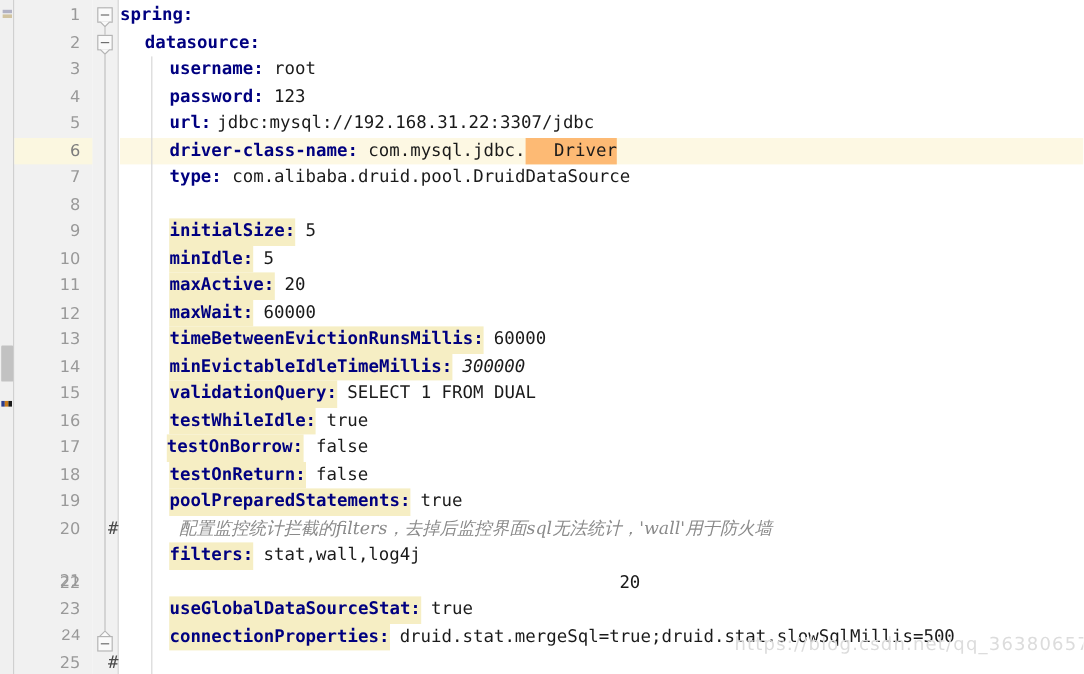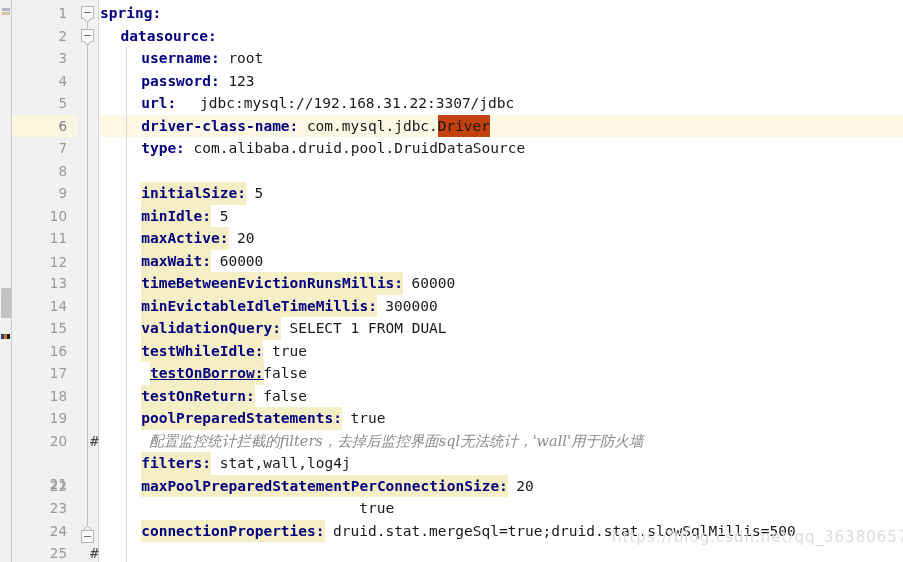--- a/index.html
+++ b/index.html
@@ -162,21 +162,21 @@
     font-size: 14.5px;
   }
 
   .key {
     color: #000080;
     font-weight: bold;
     background: #f6eec4;
   }
   .key.nohl { background: transparent; text-align: right; }
   .val { color: #1a1a1a; }
-  .sel { background: #c2410c; }
+  .sel { background: #fdba74; padding-left: 24px; }
 
   .comment-hash {
     position: absolute;
     color: #4a4a4a;
     font-family: "DejaVu Sans Mono", "Liberation Mono", monospace;
     font-size: 14.5px;
   }
   .comment-txt {
     position: absolute;
     color: #8a8a8a;
@@ -253,21 +253,21 @@
       <div class="gutter-line" style="top: 294.5px; left: 12px;">14</div>
       <div class="gutter-line" style="top: 317px; left: 12px;">15</div>
       <div class="gutter-line" style="top: 339.5px; left: 12px;">16</div>
       <div class="gutter-line" style="top: 362px; left: 12px;">17</div>
       <div class="gutter-line" style="top: 384.5px; left: 12px;">18</div>
       <div class="gutter-line" style="top: 407px; left: 12px;">19</div>
       <div class="gutter-line" style="top: 429.5px; left: 12px;">20</div>
       <div class="gutter-line" style="top: 473px; left: 12px;">21</div>
       <div class="gutter-line" style="top: 474.5px; left: 12px;">22</div>
       <div class="gutter-line" style="top: 497px; left: 12px;">23</div>
-      <div class="gutter-line" style="top: 519.5px; left: 12px;">24</div>
+      <div class="gutter-line" style="top: 519.5px; left: 12px; font-family: Liberation Mono, monospace;">24</div>
       <div class="gutter-line" style="top: 542px; left: 12px;">25</div>
     </div>
   <div id="fold-layer">
       <div class="fold-line" style="left: 87px; top: 6px; height: 521.5px;"></div>
       <div class="fold-box" style="left: 81px; top: 6px;"></div>
       <div class="fold-tip" style="left: 81px; top: 18px;">
         <i></i>
       </div>
       <div class="fold-box" style="left: 81px; top: 28.5px;"></div>
       <div class="fold-tip" style="left: 81px; top: 40.5px;">
@@ -279,37 +279,37 @@
       </div>
     </div>
   <div id="guide-layer">
       <div class="indent-guide" style="left: 125.6px; top: 47px; height: 517.5px;"></div>
     </div>
   <div id="text-layer">
       <div class="row" style="top: 2px;"><span class="txt key nohl" style="left: 100px;">spring:</span></div>
       <div class="row" style="top: 24.5px; padding-left: 33px;"><span class="txt key nohl" style="left: 120.6px;">datasource:</span></div>
       <div class="row" style="top: 47px;"><span class="txt key nohl" style="left: 141.2px;">username:</span><span class="txt val" style="left: 228.4px;">root</span></div>
       <div class="row" style="top: 69.5px;"><span class="txt key nohl" style="left: 141.2px;">password:</span><span class="txt val" style="left: 228.4px;">123</span></div>
-      <div class="row" style="top: 92px;"><span class="txt key nohl" style="left: 141.2px;">url:</span><span class="txt val" style="left: 200px;">jdbc:mysql://192.168.31.22:3307/jdbc</span></div>
+      <div class="row" style="top: 92px;"><span class="txt key nohl" style="left: 141.2px;">url:</span><span class="txt val" style="left: 181px;">jdbc:mysql://192.168.31.22:3307/jdbc</span></div>
       <div class="row" style="top: 114.5px;"><span class="txt val" style="left: 306.88px;">com.mysql.jdbc.</span><span class="txt key nohl" style="left: 141.2px;">driver-class-name:</span><span class="txt val sel" style="left: 437.68px;">Driver</span></div>
       <div class="row" style="top: 137px;"><span class="txt key nohl" style="left: 141.2px;">type:</span><span class="txt val" style="left: 193.52px;">com.alibaba.druid.pool.DruidDataSource</span></div>
       <div class="row" style="top: 159.5px;"></div>
       <div class="row" style="top: 182px;"><span class="txt key" style="left: 141.2px;">initialSize:</span><span class="txt val" style="left: 254.56px;">5</span></div>
       <div class="row" style="top: 204.5px;"><span class="txt key" style="left: 141.2px;">minIdle:</span><span class="txt val" style="left: 219.68px;">5</span></div>
       <div class="row" style="top: 227px;"><span class="txt key" style="left: 141.2px;">maxActive:</span><span class="txt val" style="left: 237.12px;">20</span></div>
       <div class="row" style="top: 249.5px;"><span class="txt key" style="left: 141.2px;">maxWait:</span><span class="txt val" style="left: 219.68px;">60000</span></div>
       <div class="row" style="top: 272px; padding-left: 28px;"><span class="txt key" style="left: 141.2px;">timeBetweenEvictionRunsMillis:</span><span class="txt val" style="left: 411.52px;">60000</span></div>
-      <div class="row" style="top: 294.5px;"><span class="txt key" style="left: 141.2px;">minEvictableIdleTimeMillis:</span><span class="txt val" style="left: 385.36px;">300000</span></div>
+      <div class="row" style="top: 294.5px;"><span class="txt key" style="left: 141.2px;">minEvictableIdleTimeMillis:</span><span class="txt val" style="left: 385.36px; font-style: italic;">300000</span></div>
       <div class="row" style="top: 317px;"><span class="txt key" style="left: 141.2px;">validationQuery:</span><span class="txt val" style="left: 289.44px;">SELECT 1 FROM DUAL</span></div>
       <div class="row" style="top: 339.5px;"><span class="txt key" style="left: 141.2px;">testWhileIdle:</span><span class="txt val" style="left: 272px;">true</span></div>
-      <div class="row" style="top: 362px;"><span class="txt key" style="left: 150px; text-decoration: underline;">testOnBorrow:</span><span class="txt val" style="left: 263.28px;">false</span></div>
+      <div class="row" style="top: 362px;"><span class="txt key" style="left: 139px;">testOnBorrow:</span><span class="txt val" style="left: 263.28px;">false</span></div>
       <div class="row" style="top: 384.5px;"><span class="txt key" style="left: 141.2px;">testOnReturn:</span><span class="txt val" style="left: 263.28px;">false</span></div>
       <div class="row" style="top: 407px;"><span class="txt key" style="left: 141.2px;">poolPreparedStatements:</span><span class="txt val" style="left: 350.48px;">true</span></div>
       <div class="row" style="top: 429.5px;"><span class="comment-hash" style="left: 90px;">#</span><span class="comment-txt" style="left: 149.2px;">配置监控统计拦截的filters，去掉后监控界面sql无法统计，'wall'用于防火墙</span></div>
       <div class="row" style="top: 452px;"><span class="txt key" style="left: 141.2px;">filters:</span><span class="txt val" style="left: 219.68px;">stat,wall,log4j</span></div>
-      <div class="row" style="top: 474.5px;"><span class="txt key" style="left: 141.2px;">maxPoolPreparedStatementPerConnectionSize:</span><span class="txt val" style="left: 516.16px;">20</span></div>
-      <div class="row" style="top: 497px;"><span class="txt val" style="left: 359.2px;">true</span></div>
+      <div class="row" style="top: 474.5px;"><span class="txt val" style="left: 516.16px;">20</span></div>
+      <div class="row" style="top: 497px;"><span class="txt key" style="left: 141.2px;">useGlobalDataSourceStat:</span><span class="txt val" style="left: 359.2px;">true</span></div>
       <div class="row" style="top: 519.5px;"><span class="txt key" style="left: 141.2px;">connectionProperties:</span><span class="txt val" style="left: 333.04px;">druid.stat.mergeSql=true;druid.stat.slowSqlMillis=500</span></div>
       <div class="row" style="top: 542px;"><span class="comment-hash" style="left: 90px;">#</span></div>
     </div>
 
   <div class="watermark" style="left:612px;top:528px;">https://blog.csdn.net/qq_36380657</div>
 </div>
 
 </body></html>

